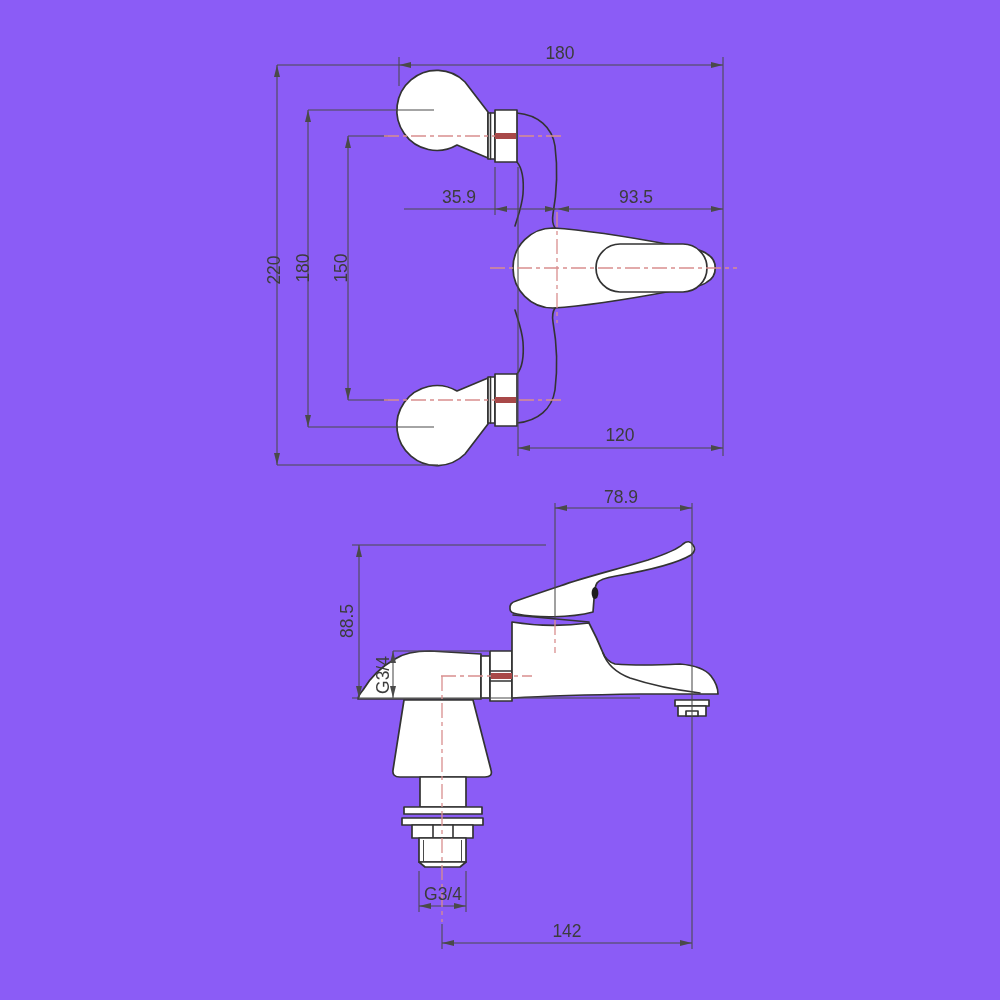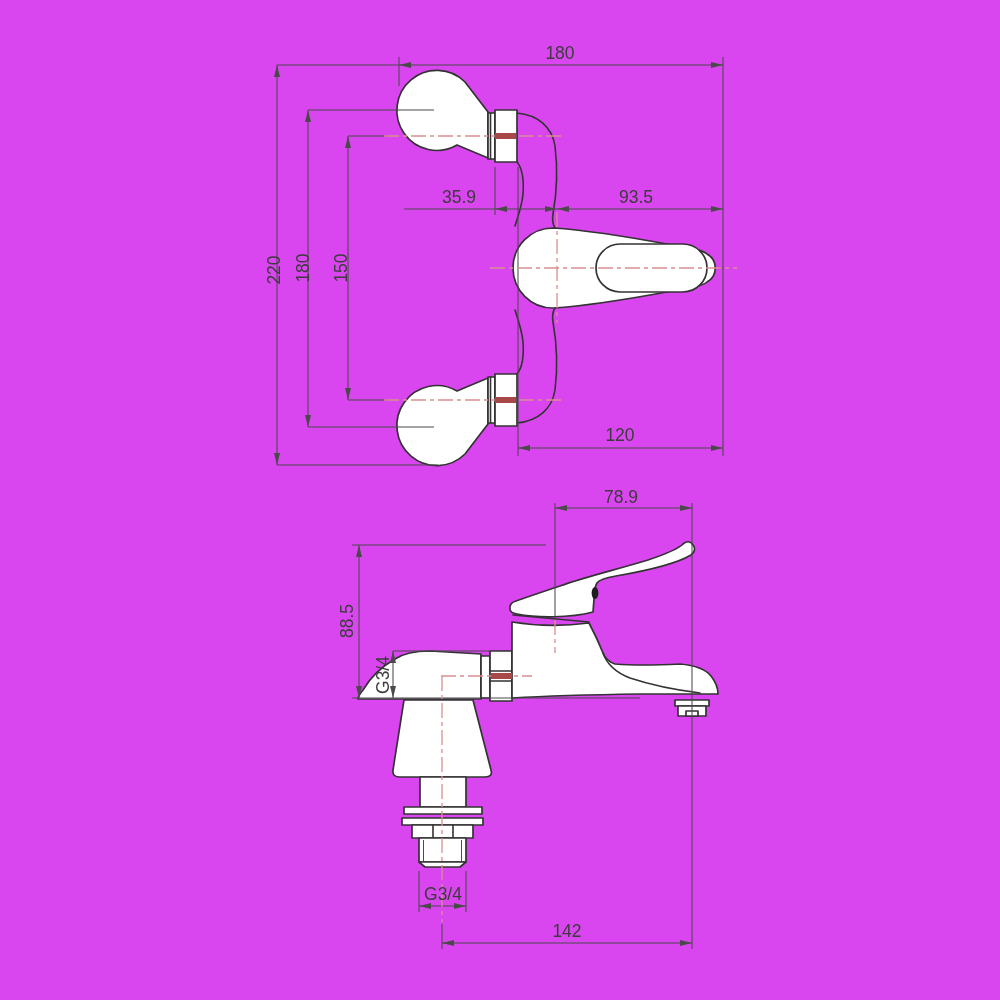--- a/index.html
+++ b/index.html
@@ -1,16 +1,16 @@
 <!DOCTYPE html>
 <html><head>
 <meta charset="utf-8">
 <style>
   html,body{margin:0;padding:0;background:#ffffff;}
-  .page{position:relative;width:1000px;height:1000px;background:#d946ef;overflow:hidden;
+  .page{position:relative;width:1000px;height:1000px;background:#8b5cf6;overflow:hidden;
         font-family:"Liberation Sans", sans-serif;}
   svg{position:absolute;left:0;top:0;}
   .shape{fill:#ffffff;stroke:#333333;stroke-width:1.7;stroke-linejoin:round;stroke-linecap:round;}
   .detail{fill:none;stroke:#333333;stroke-width:1.6;stroke-linecap:round;}
   .dim{stroke:#4a4a4a;stroke-width:1.05;fill:none;stroke-linecap:butt;}
   .arw{fill:#4a4a4a;stroke:none;}
   .red{stroke:#d98f8f;stroke-width:1.3;fill:none;stroke-dasharray:15 4 4 4;}
   .redbar{stroke:#a84848;stroke-width:6;fill:none;}
   .lbl{font-family:"Liberation Sans", sans-serif;font-size:17.5px;fill:#3c3c3c;}
   .mid{text-anchor:middle;}

